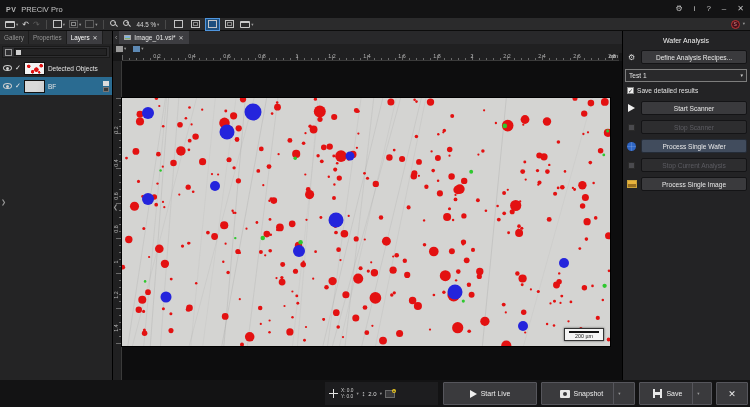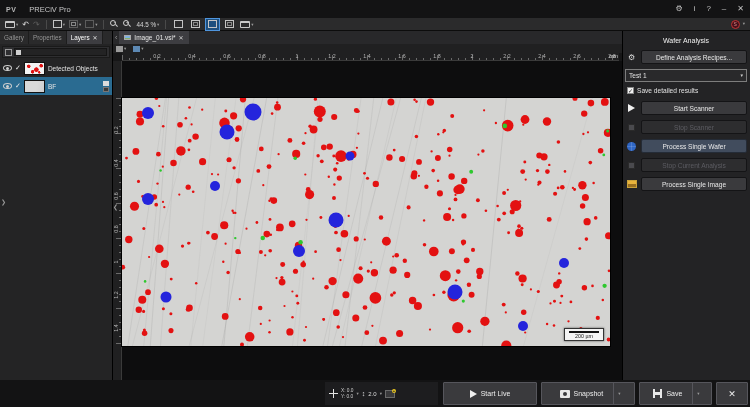--- a/index.html
+++ b/index.html
@@ -2,21 +2,21 @@
 <html><head>
 <meta charset="utf-8">
 <style>
   *{margin:0;padding:0;box-sizing:border-box;}
   html,body{width:750px;height:407px;overflow:hidden;background:#101010;
     font-family:"Liberation Sans",sans-serif;-webkit-font-smoothing:antialiased;}
   .app{position:absolute;left:0;top:0;width:750px;height:407px;background:#1b1b1c;color:#ccc;}
 
   
   .titlebar{position:absolute;left:0;top:0;right:0;height:18px;background:#131314;
-    display:flex;align-items:center;padding:8px 6px;gap:13px;}
+    display:flex;align-items:center;padding:8px 6px;gap:5px;}
   .logo{font-size:7px;font-weight:bold;color:#b8b8b8;letter-spacing:.5px;}
   .wtitle{font-size:7.5px;color:#c6c6c6;}
   .tb-right{margin-left:auto;display:flex;align-items:center;gap:11px;color:#c2c2c2;font-size:8px;}
   .tb-right span{cursor:default;line-height:18px;}
 
   
   .toolbar{position:absolute;left:0;top:18px;right:0;height:13px;background:#2b2b2c;
     border-bottom:1px solid #0c0c0c;display:flex;align-items:center;gap:4px;padding:0 5px;font-size:8px;}
   .tool{display:flex;align-items:center;gap:1px;color:#d6d6d6;height:13px;}
   .tool.dim{color:#5c5c5c;}

